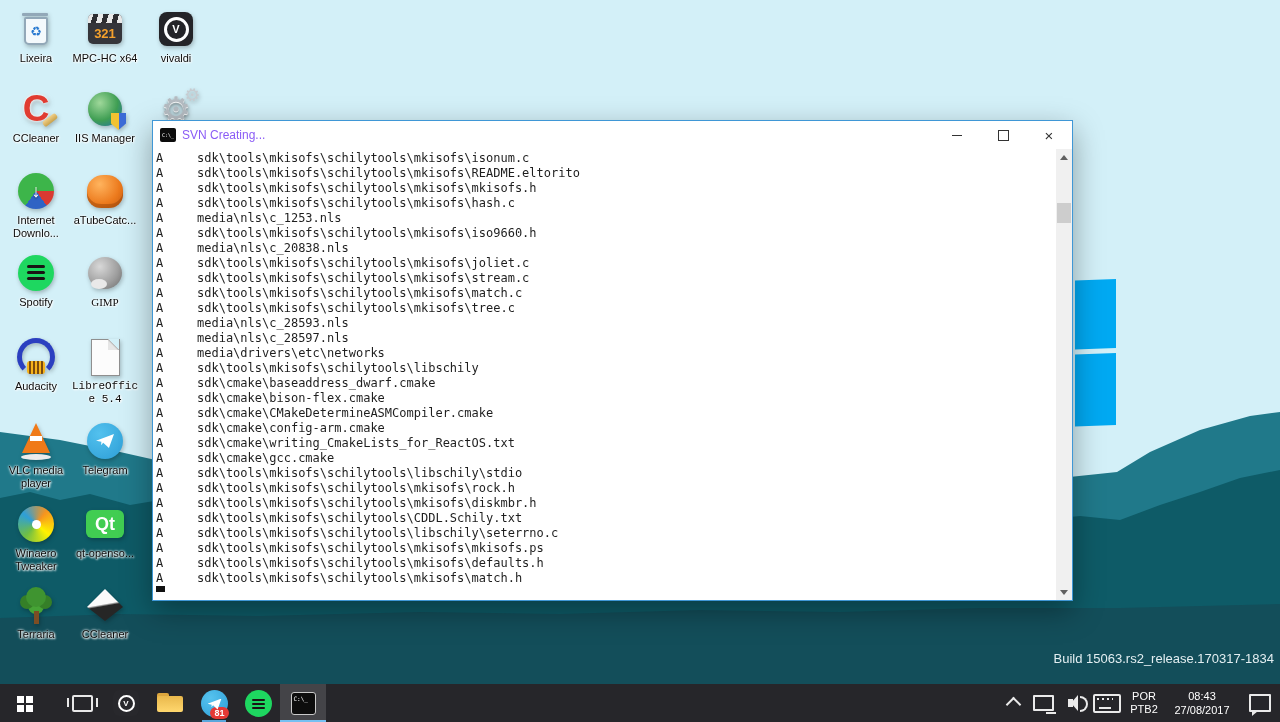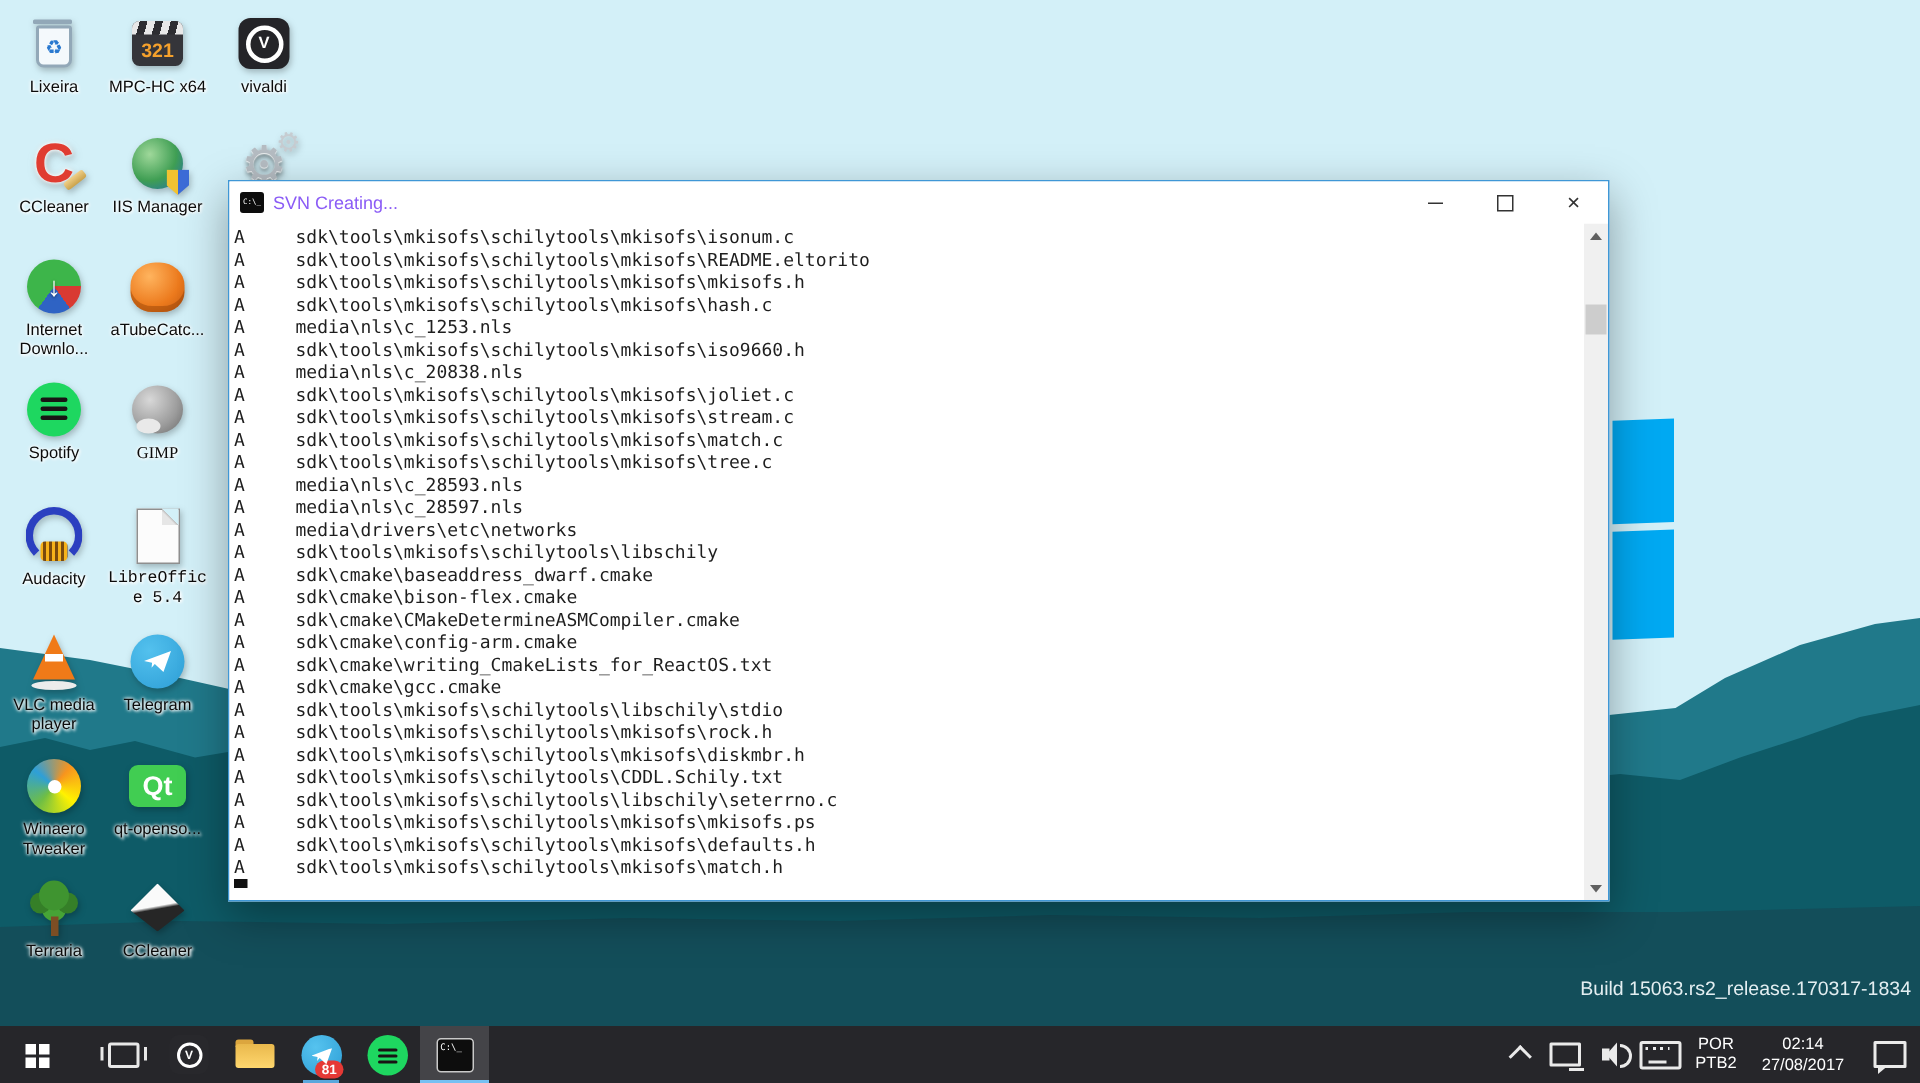--- a/index.html
+++ b/index.html
@@ -397,21 +397,21 @@
           <span class="vol"></span>
         </div>
       <div class="trayitem" style="width:34px;">
           <span class="kbd"></span>
         </div>
       <div class="trayitem lang" style="width:40px;">
         <span>POR</span>
         <span>PTB2</span>
       </div>
       <div class="trayitem clock" style="width:76px;">
-        <span>02:14</span>
+        <span>08:43</span>
         <span>27/08/2017</span>
       </div>
       <div class="trayitem" style="width:40px;">
           <span class="actioncenter"></span>
         </div>
     </div>
   </div>
 
 </div>
 

